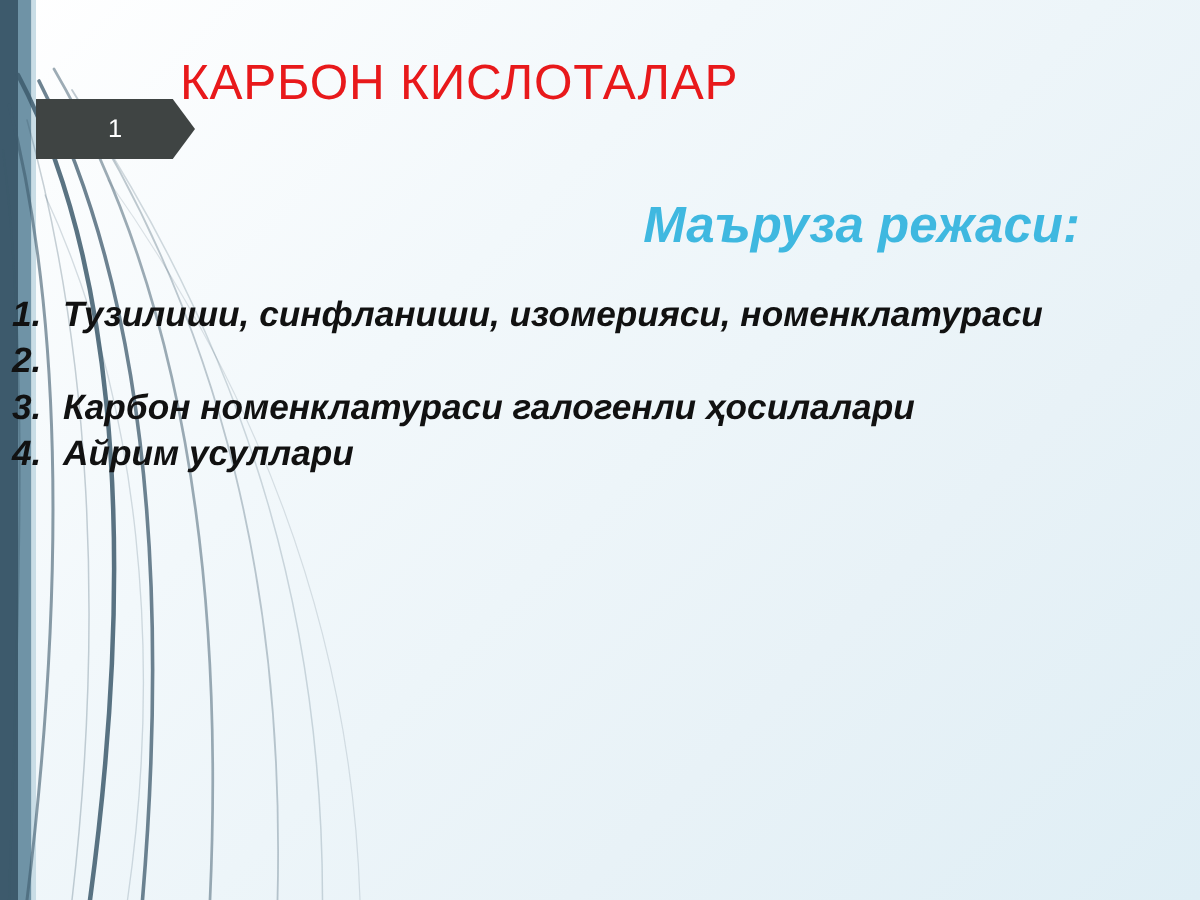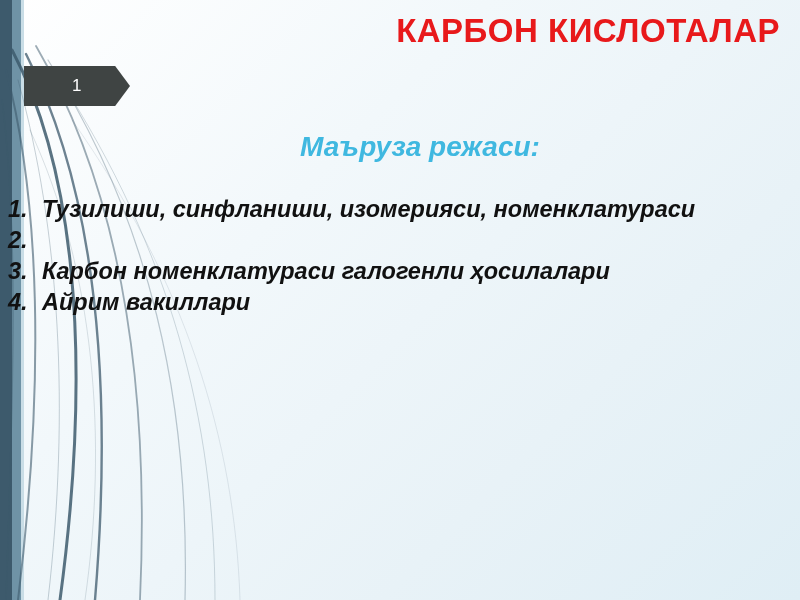--- a/index.html
+++ b/index.html
@@ -67,37 +67,37 @@
     display: flex;
     align-items: center;
     justify-content: center;
     clip-path: polygon(0 0, 86% 0, 100% 50%, 86% 100%, 0 100%);
     letter-spacing: 0.5px;
   }
   
   .title {
     position: absolute;
     left: 120px;
-    top: 12px;
+    top: 36px;
     width: 660px;
-    text-align: right;
+    text-align: left;
     color: #e8191b;
     font-size: 33px;
-    font-weight: bold;
+    font-weight: normal;
     letter-spacing: 0.5px;
   }
   
   .subtitle {
     position: absolute;
     left: 120px;
     top: 131px;
     width: 600px;
-    text-align: center;
+    text-align: right;
     color: #3fb8e0;
-    font-size: 28px;
+    font-size: 34px;
     font-weight: bold;
     font-style: italic;
   }
   
   .plan-list {
     position: absolute;
     left: 8px;
     top: 194px;
     width: 790px;
     margin: 0;
@@ -161,17 +161,17 @@
     </li>
     <li class="plan-item">
       <span class="plan-num">2.</span>
     </li>
     <li class="plan-item">
       <span class="plan-num">3.</span>
       <span class="plan-text">Карбон номенклатураси галогенли ҳосилалари</span>
     </li>
     <li class="plan-item">
       <span class="plan-num">4.</span>
-      <span class="plan-text">Айрим вакиллари</span>
+      <span class="plan-text">Айрим усуллари</span>
     </li>
   </ul>
 
 </div>
 
 </body></html>

